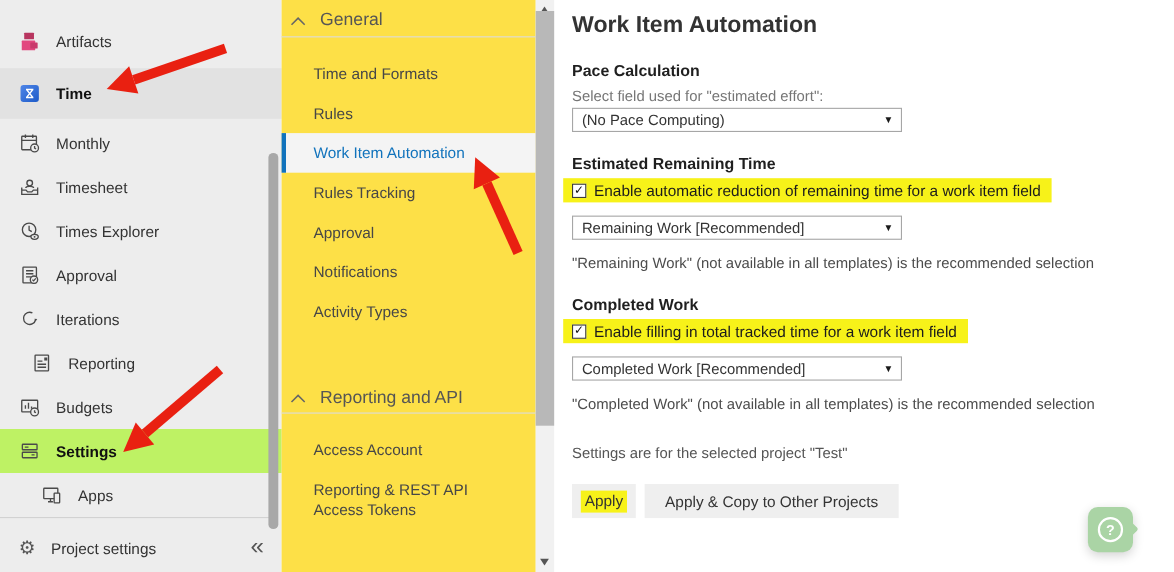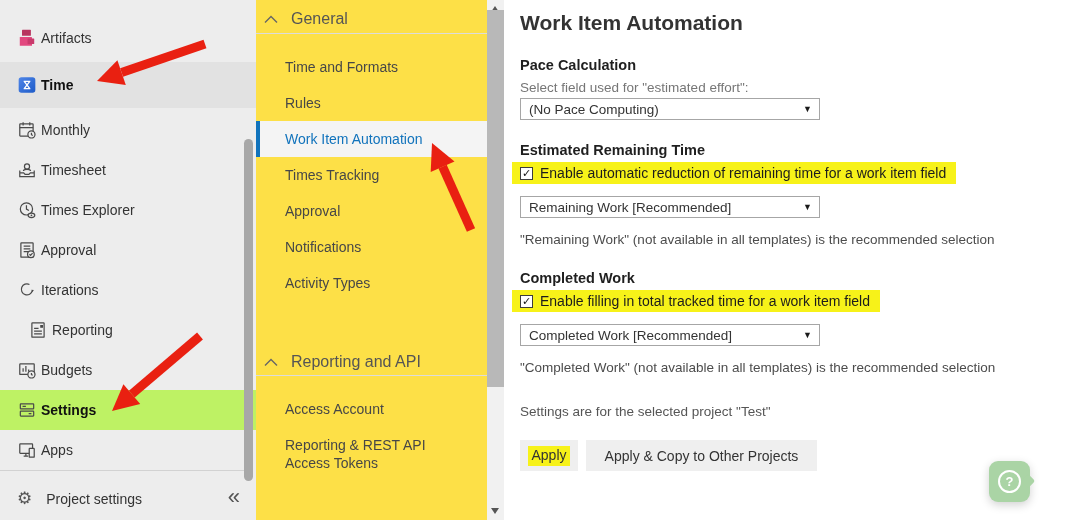--- a/index.html
+++ b/index.html
@@ -3,21 +3,21 @@
 <meta charset="utf-8">
 <style>
   * { margin:0; padding:0; box-sizing:border-box; }
   html,body { width:1067px; height:520px; overflow:hidden; }
   body { font-family:"Liberation Sans","DejaVu Sans",sans-serif; background:#fff; }
   #app { position:relative; width:1067px; height:520px; overflow:hidden; background:#fff; }
 
   
   .sidebar { position:absolute; left:0; top:0; width:256px; height:520px; background:#ededed; }
   .srow { position:absolute; left:0; width:256px; height:40px; display:flex; align-items:center;
-          padding-left:17px; gap:4px; font-size:14px; color:#333; cursor:pointer; }
+          padding-left:17px; gap:14px; font-size:14px; color:#333; cursor:pointer; }
   .srow .ic { width:20px; height:20px; display:flex; align-items:center; justify-content:center; flex:0 0 20px; }
   .srow.sel-light { background:#e2e2e2; font-weight:bold; color:#111; }
   .srow.sel-dark  { background:#bef264; font-weight:bold; color:#111; }
   .sb-divider { position:absolute; left:0; top:470px; width:252px; height:1px; background:#d2d2d2; }
   .sb-footer { position:absolute; left:0; top:477px; width:256px; height:43px; display:flex; align-items:center;
                padding-left:17px; gap:14px; font-size:14px; color:#333; cursor:pointer; }
   .collapse { position:absolute; right:16px; top:486px; font-size:22px; color:#555; cursor:pointer; line-height:1; }
   .gear-glyph { font-size:17px; color:#555; }
   .sb-thumb { position:absolute; left:244px; top:139px; width:9px; height:342px; background:#a8a8a8; border-radius:5px; }
 
@@ -191,21 +191,21 @@
       <span class="ic">
         <svg class="licon" viewBox="0 0 18 18" width="20" height="20">
           <rect x="3" y="3.5" width="12" height="4.5" rx="0.5"></rect>
           <rect x="3" y="10" width="12" height="4.5" rx="0.5"></rect>
           <path d="M5 5.8 h3 M10.5 12.2 h2.5"></path>
         </svg>
       </span>
       <span>Settings</span>
     </div>
 
-    <div class="srow" style="top:430px;">
+    <div class="srow" style="top:430px;margin-left:20px;">
       <span class="ic">
         <svg class="licon" viewBox="0 0 18 18" width="20" height="20">
           <rect x="2.5" y="3.5" width="11.5" height="8.5" rx="0.5"></rect>
           <path d="M6 14.5 h4 M8 12 v2.5"></path>
           <rect x="11" y="7.5" width="4.5" height="8" rx="0.5" fill="#ededed"></rect>
         </svg>
       </span>
       <span>Apps</span>
     </div>
 
@@ -226,21 +226,21 @@
       <svg width="14" height="9" viewBox="0 0 14 9">
         <polyline points="1,7.5 7,1.5 13,7.5" fill="none" stroke="#666" stroke-width="1.4"></polyline>
       </svg>
       <span>General</span>
     </div>
     <div class="mdivider" style="top:33px;"></div>
 
     <div class="mitem" style="top:49px;">Time and Formats</div>
     <div class="mitem" style="top:85px;">Rules</div>
     <div class="mitem sel" style="top:121px;">Work Item Automation</div>
-    <div class="mitem" style="top:157px;">Times Tracking</div>
+    <div class="mitem" style="top:157px;">Rules Tracking</div>
     <div class="mitem" style="top:193px;">Approval</div>
     <div class="mitem" style="top:229px;">Notifications</div>
     <div class="mitem" style="top:265px;">Activity Types</div>
 
     <div class="mhead" style="top:349px;">
       <svg width="14" height="9" viewBox="0 0 14 9">
         <polyline points="1,7.5 7,1.5 13,7.5" fill="none" stroke="#666" stroke-width="1.4"></polyline>
       </svg>
       <span>Reporting and API</span>
     </div>

